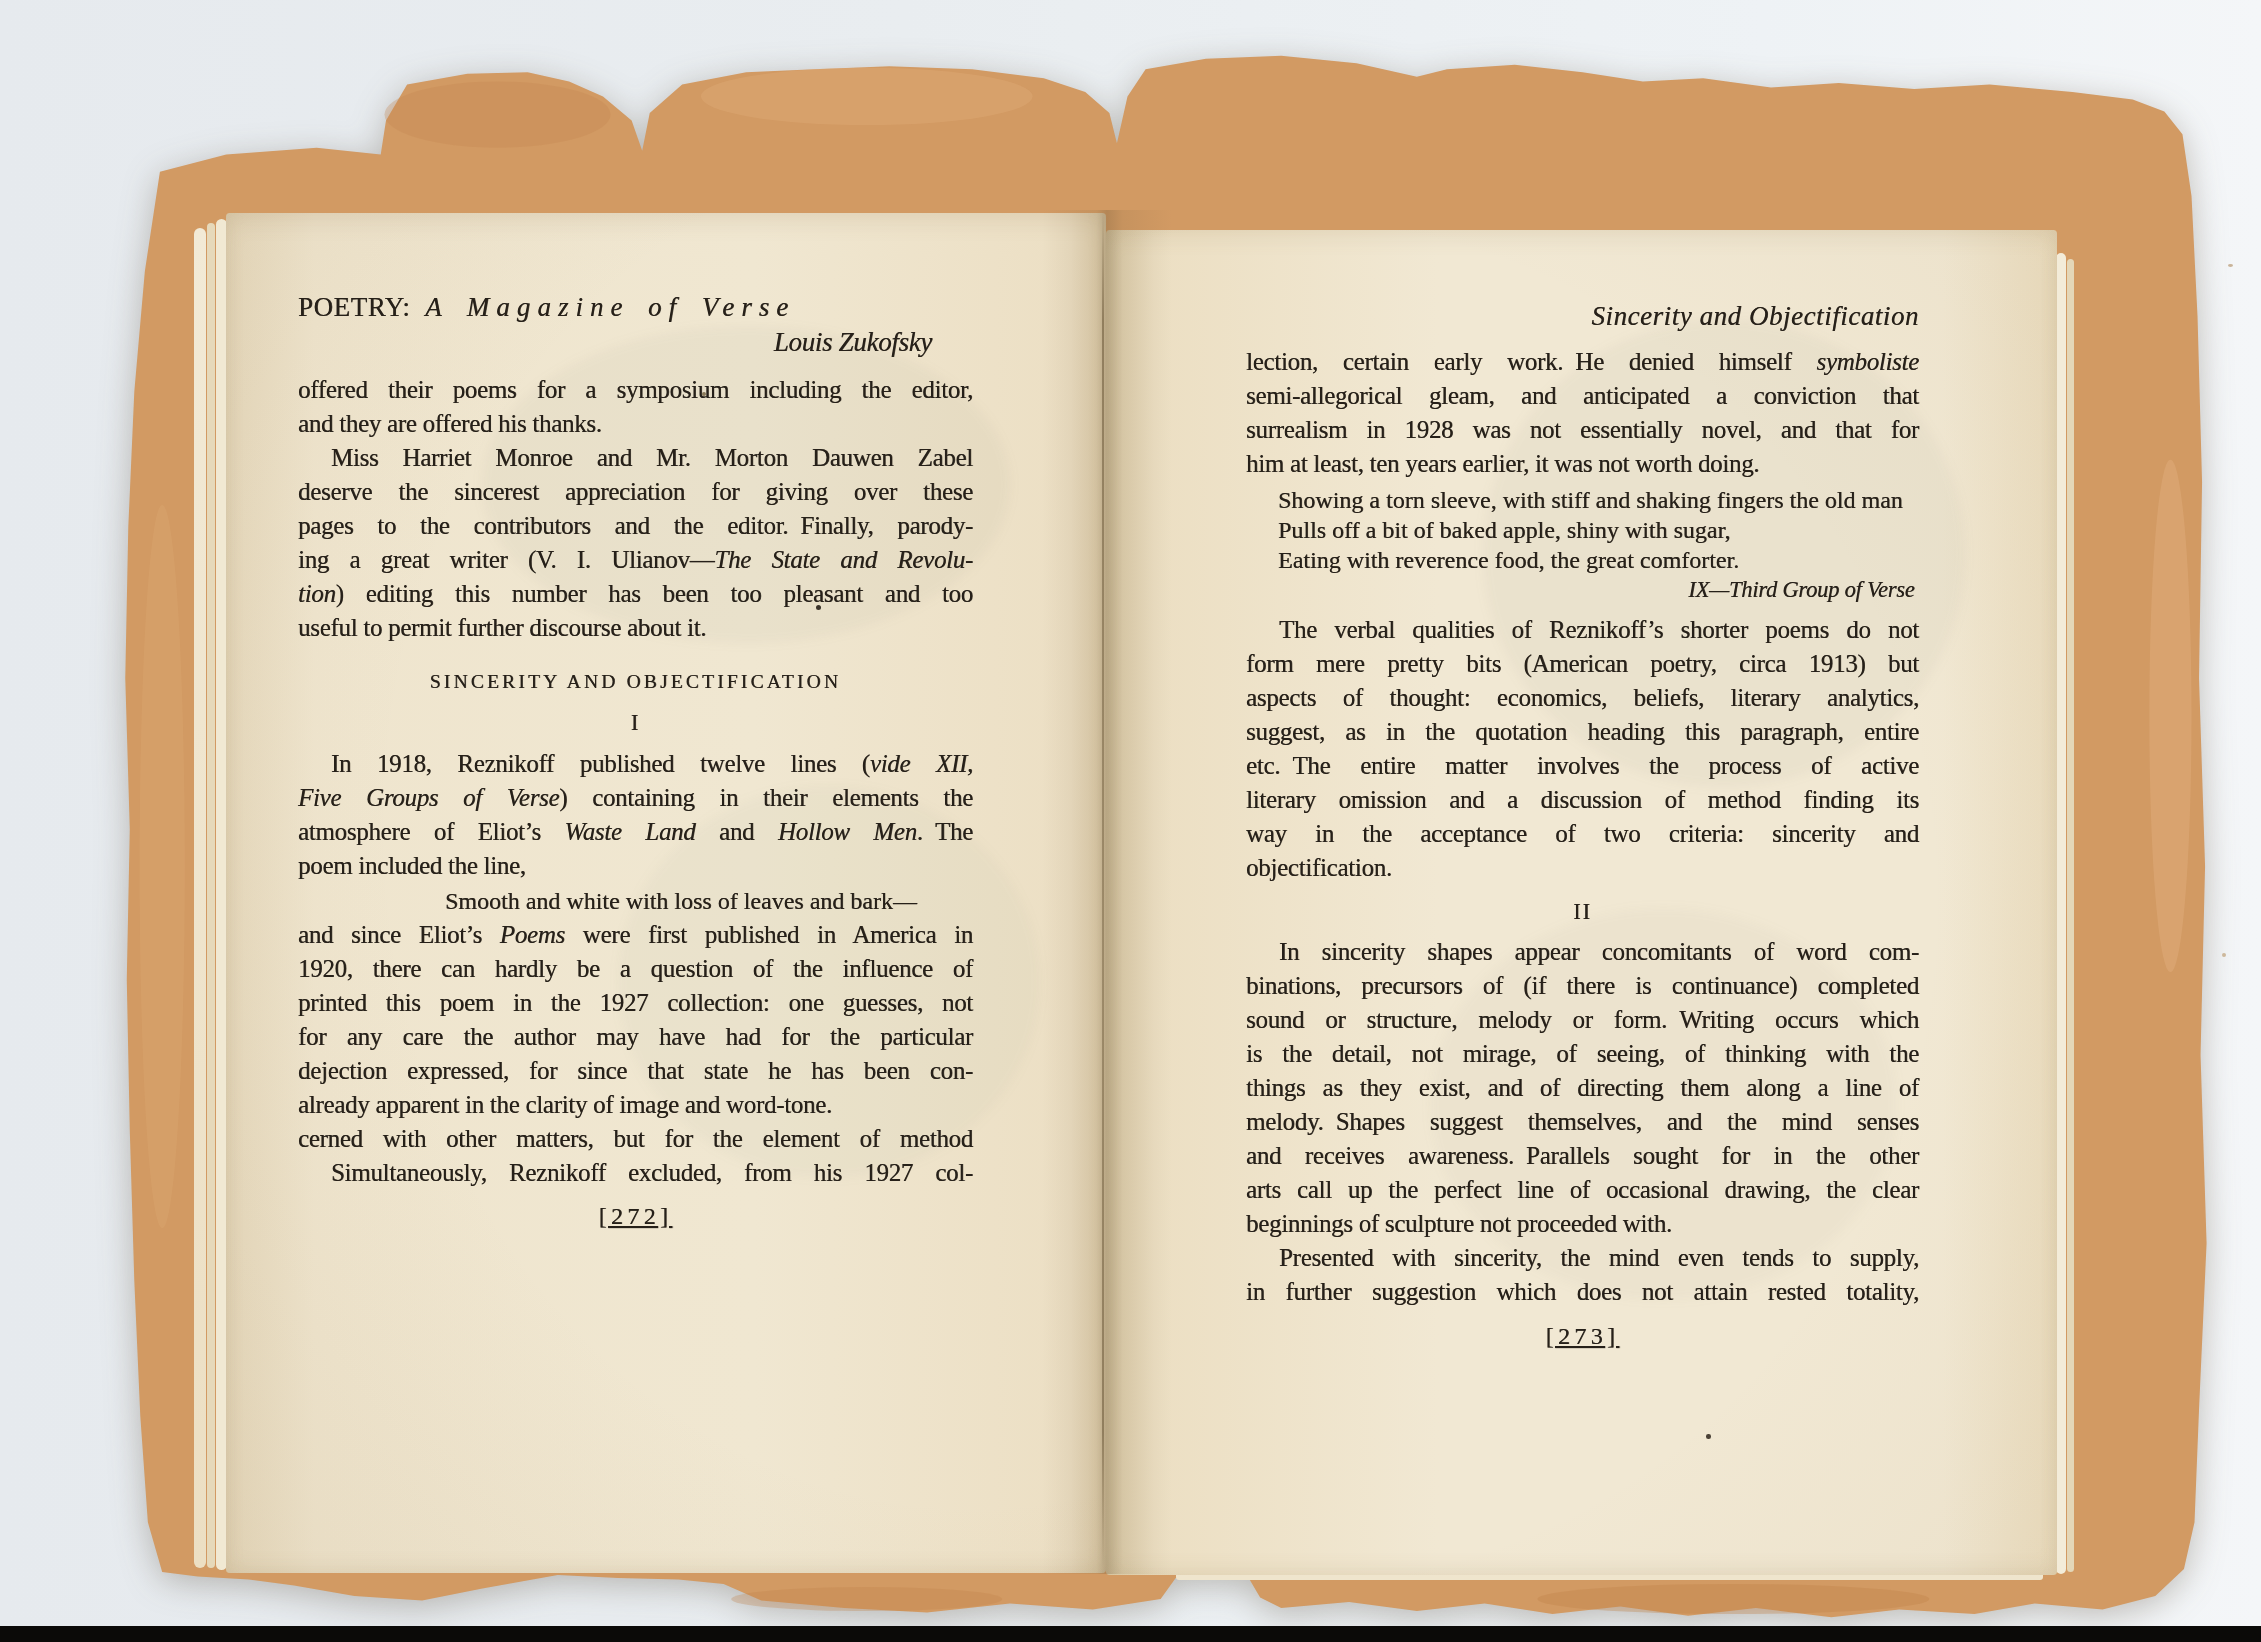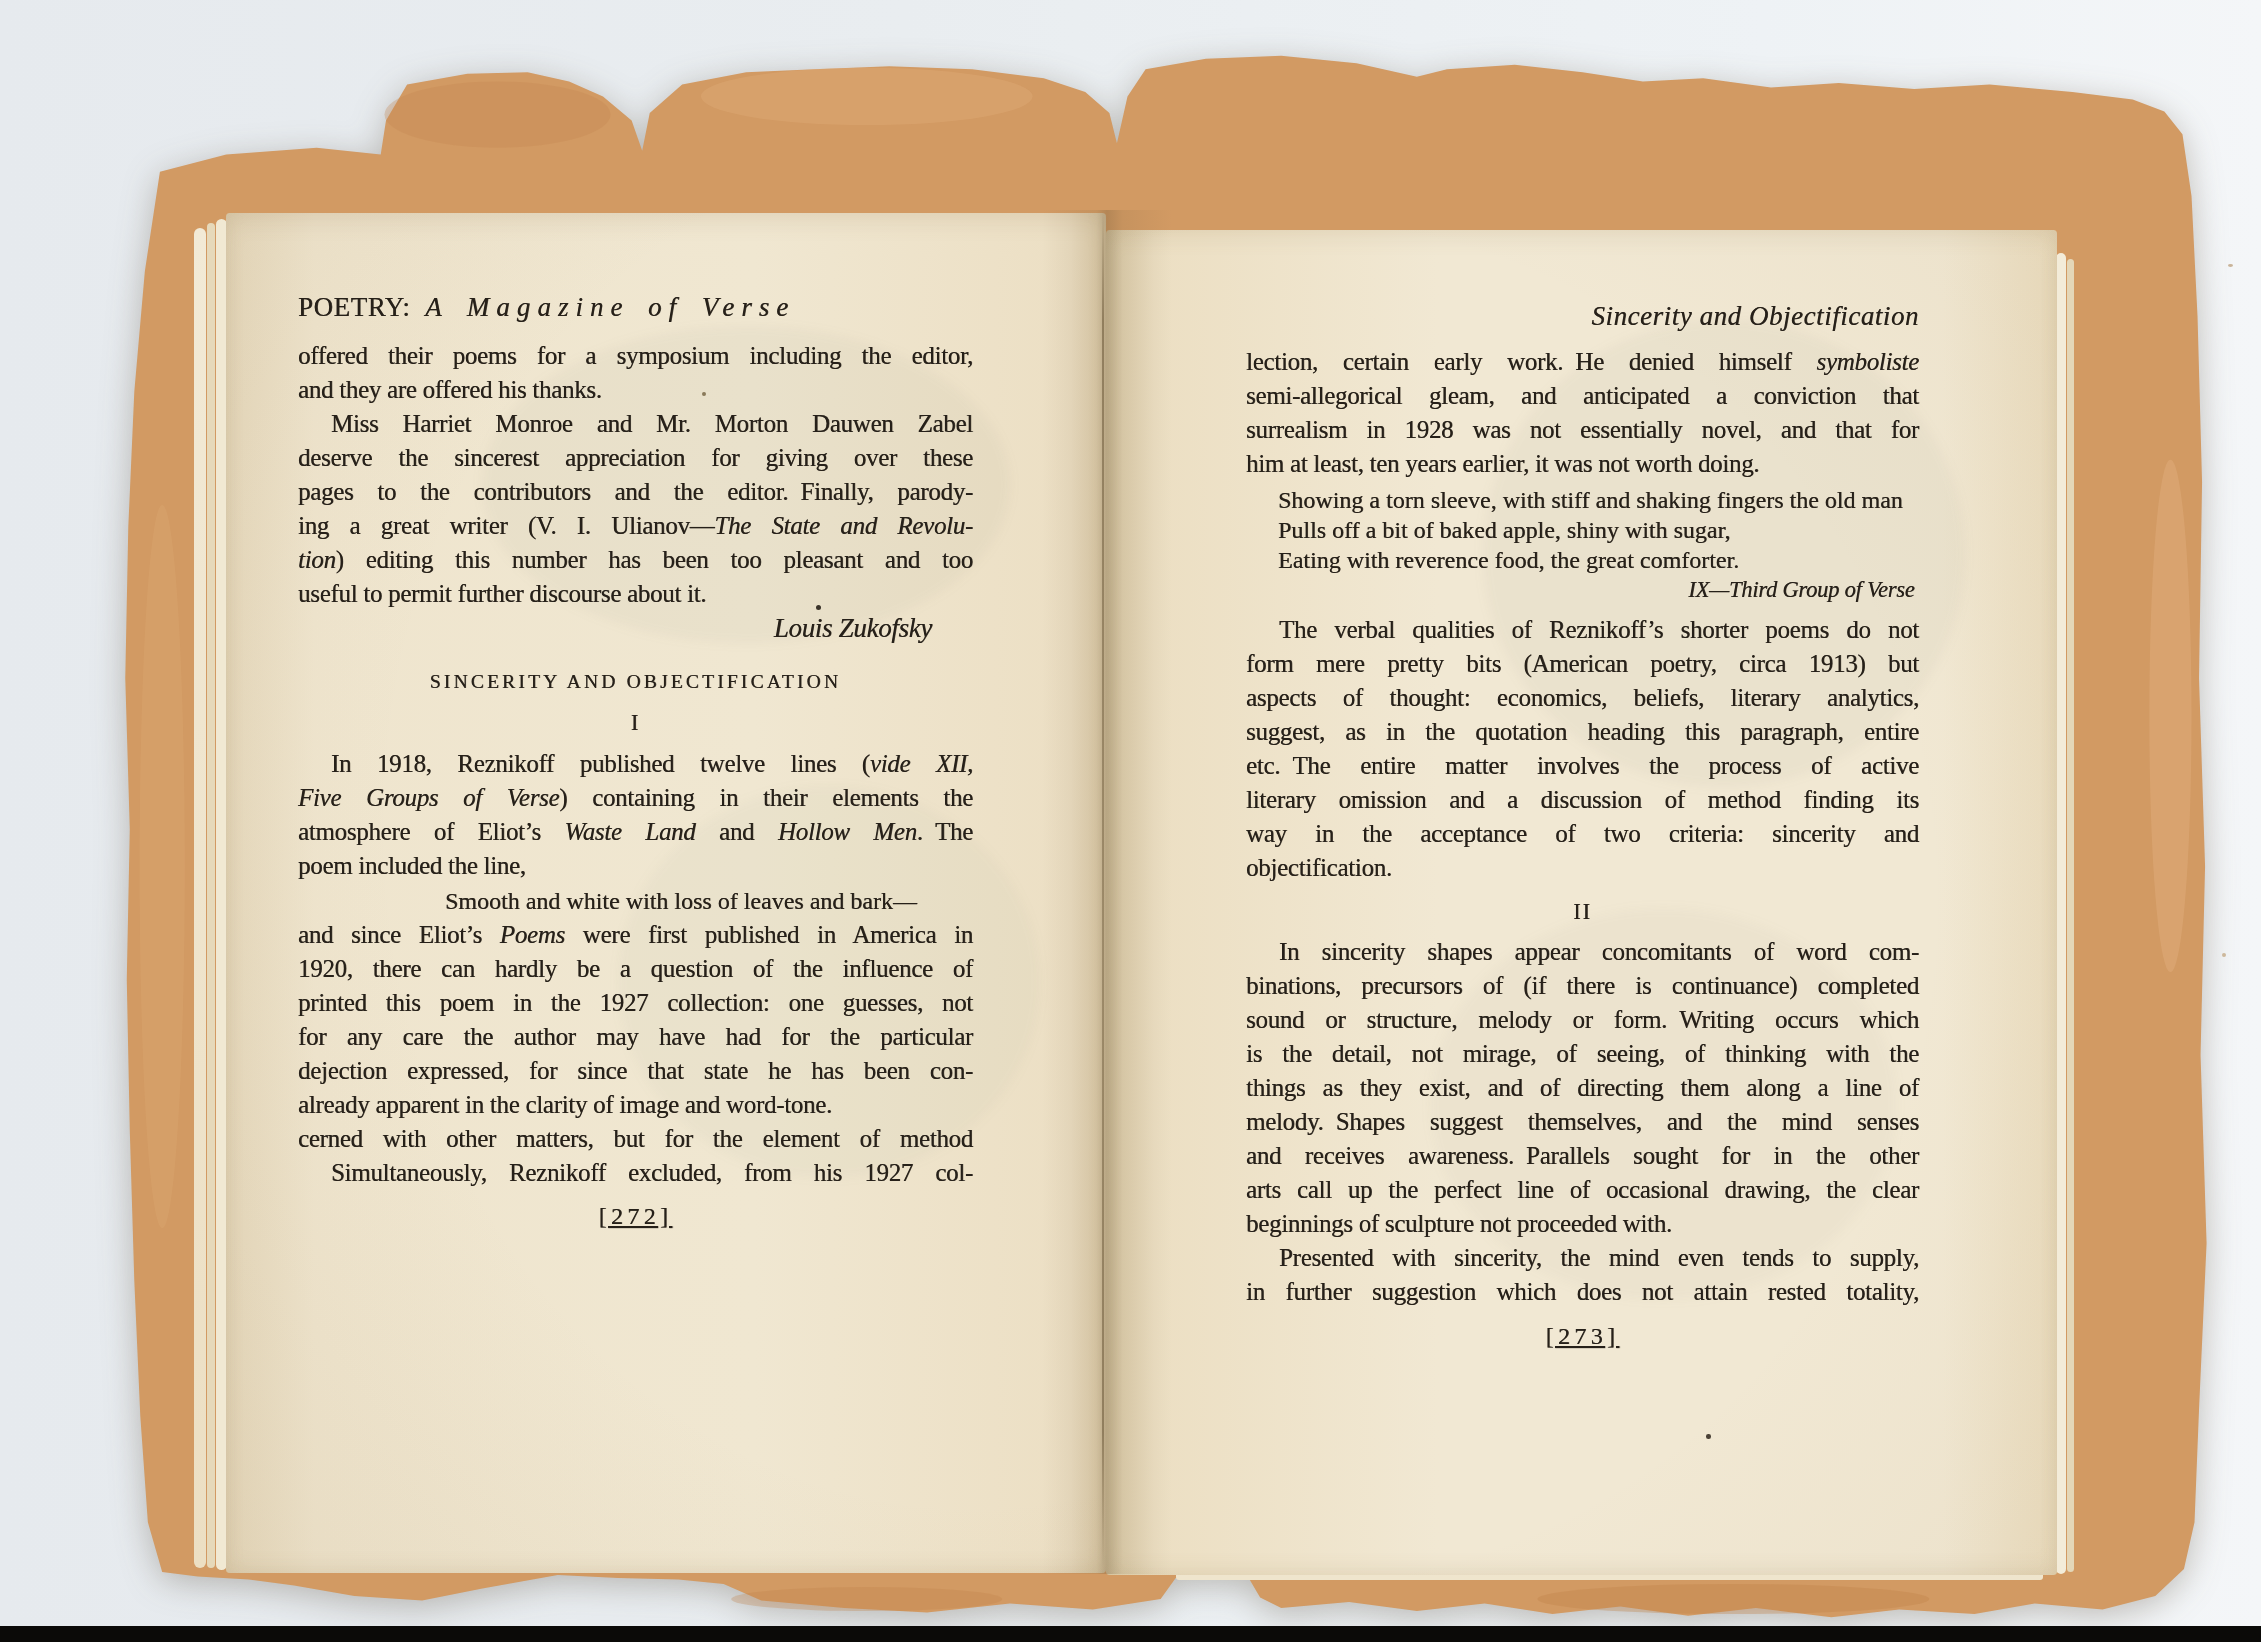--- a/index.html
+++ b/index.html
@@ -124,33 +124,33 @@
     <div class="ghost" style="left:324px;top:678px;width:467px;height:392px;background:rgba(115,120,100,.04);"></div>
   </div>
 
   <div class="gutter-shade"></div>
   <div class="gutter-line"></div>
 
   <div class="col col-left">
       <div class="block b-header">
         <div class="ln"><span class="">POETRY:</span><span class=" sp">A Magazine of Verse</span></div>
       </div>
+      <div class="block b-signature">
+        <div class="ln"><span class="it">Louis Zukofsky</span></div>
+      </div>
       <div class="block b-body first">
         <div class="ln"><span class="">offered their poems for a symposium including the editor,</span></div>
         <div class="ln end"><span class="">and they are offered his thanks.</span></div>
         <div class="ln ind"><span class="">Miss Harriet Monroe and Mr. Morton Dauwen Zabel</span></div>
         <div class="ln"><span class="">deserve the sincerest appreciation for giving over these</span></div>
         <div class="ln"><span class="">pages to the contributors and the editor. Finally, parody-</span></div>
         <div class="ln"><span class="">ing a great writer (V. I. Ulianov—</span><span class="it">The State and Revolu-</span></div>
         <div class="ln"><span class="it">tion</span><span class="">) editing this number has been too pleasant and too</span></div>
         <div class="ln end"><span class="">useful to permit further discourse about it.</span></div>
       </div>
-      <div class="block b-signature">
-        <div class="ln"><span class="it">Louis Zukofsky</span></div>
-      </div>
       <div class="block b-heading">
         <div class="ln"><span class="">SINCERITY AND OBJECTIFICATION</span></div>
       </div>
       <div class="block b-numeral">
         <div class="ln"><span class="">I</span></div>
       </div>
       <div class="block b-body">
         <div class="ln ind"><span class="">In 1918, Reznikoff published twelve lines (</span><span class="it">vide XII,</span></div>
         <div class="ln"><span class="it">Five Groups of Verse</span><span class="">) containing in their elements the</span></div>
         <div class="ln"><span class="">atmosphere of Eliot’s </span><span class="it">Waste Land</span><span class=""> and </span><span class="it">Hollow Men</span><span class="">. The</span></div>

